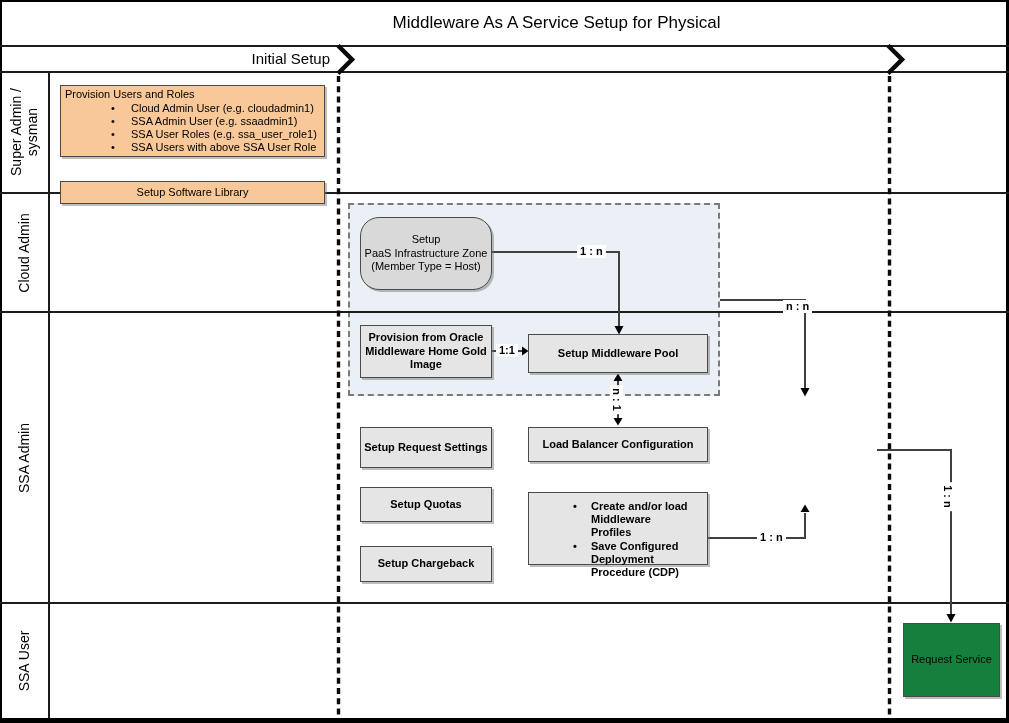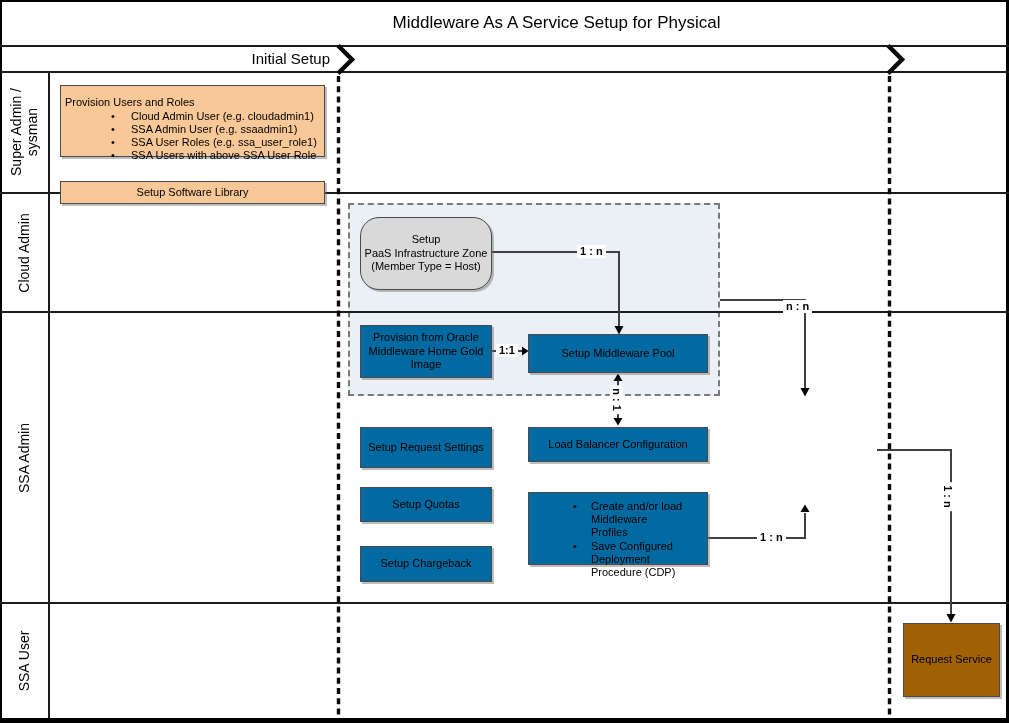--- a/index.html
+++ b/index.html
@@ -13,24 +13,24 @@
   #title-row{position:absolute;left:0;top:0;width:1009px;height:45px;display:flex;align-items:center;justify-content:center;padding-left:104px;box-sizing:border-box;font-size:17px;z-index:1;}
   .phase-label{position:absolute;top:47px;height:24px;line-height:24px;font-size:15px;text-align:right;z-index:1;}
   .lane-label{position:absolute;font-size:14px;line-height:16px;text-align:center;transform:rotate(-90deg);white-space:pre-line;z-index:1;}
   .box{
     position:absolute;box-sizing:border-box;border:1.4px solid #4a4a4a;
     display:flex;align-items:center;justify-content:center;text-align:center;
     font-size:11px;line-height:1.25;white-space:pre-line;
     box-shadow:2px 2px 0 rgba(110,110,110,0.45);z-index:3;
   }
   .orange{background:#F8C898;}
-  .blue{background:#0369a1;}
+  .blue{background:#e5e5e5;font-weight:bold;}
   .grayfill{background:#D9D9D9;}
-  .green{background:#a16207;}
-  .listbox{display:block;text-align:left;padding:10px 4px;white-space:normal;}
+  .green{background:#15803d;}
+  .listbox{display:block;text-align:left;padding:2px 4px;white-space:normal;}
   .listbox .list-title{font-size:11px;line-height:13px;}
   .listbox ul{margin:1px 0 0 0;padding:0;list-style:none;}
   .listbox li{position:relative;font-size:11px;line-height:13px;white-space:pre-line;}
   .pu ul{margin-left:38px;}
   .pu li{padding-left:28px;}
   .prof{padding:6px 4px;}
   .prof ul{margin-left:8px;}
   .prof li{padding-left:26px;margin-bottom:1px;}
   .listbox li::before{content:"\2022";position:absolute;left:8px;top:0;}
   #group-box{position:absolute;left:348px;top:203px;width:372px;height:193px;box-sizing:border-box;border:2px dashed #7a7a7a;background:#EBEFF6;z-index:1;}

